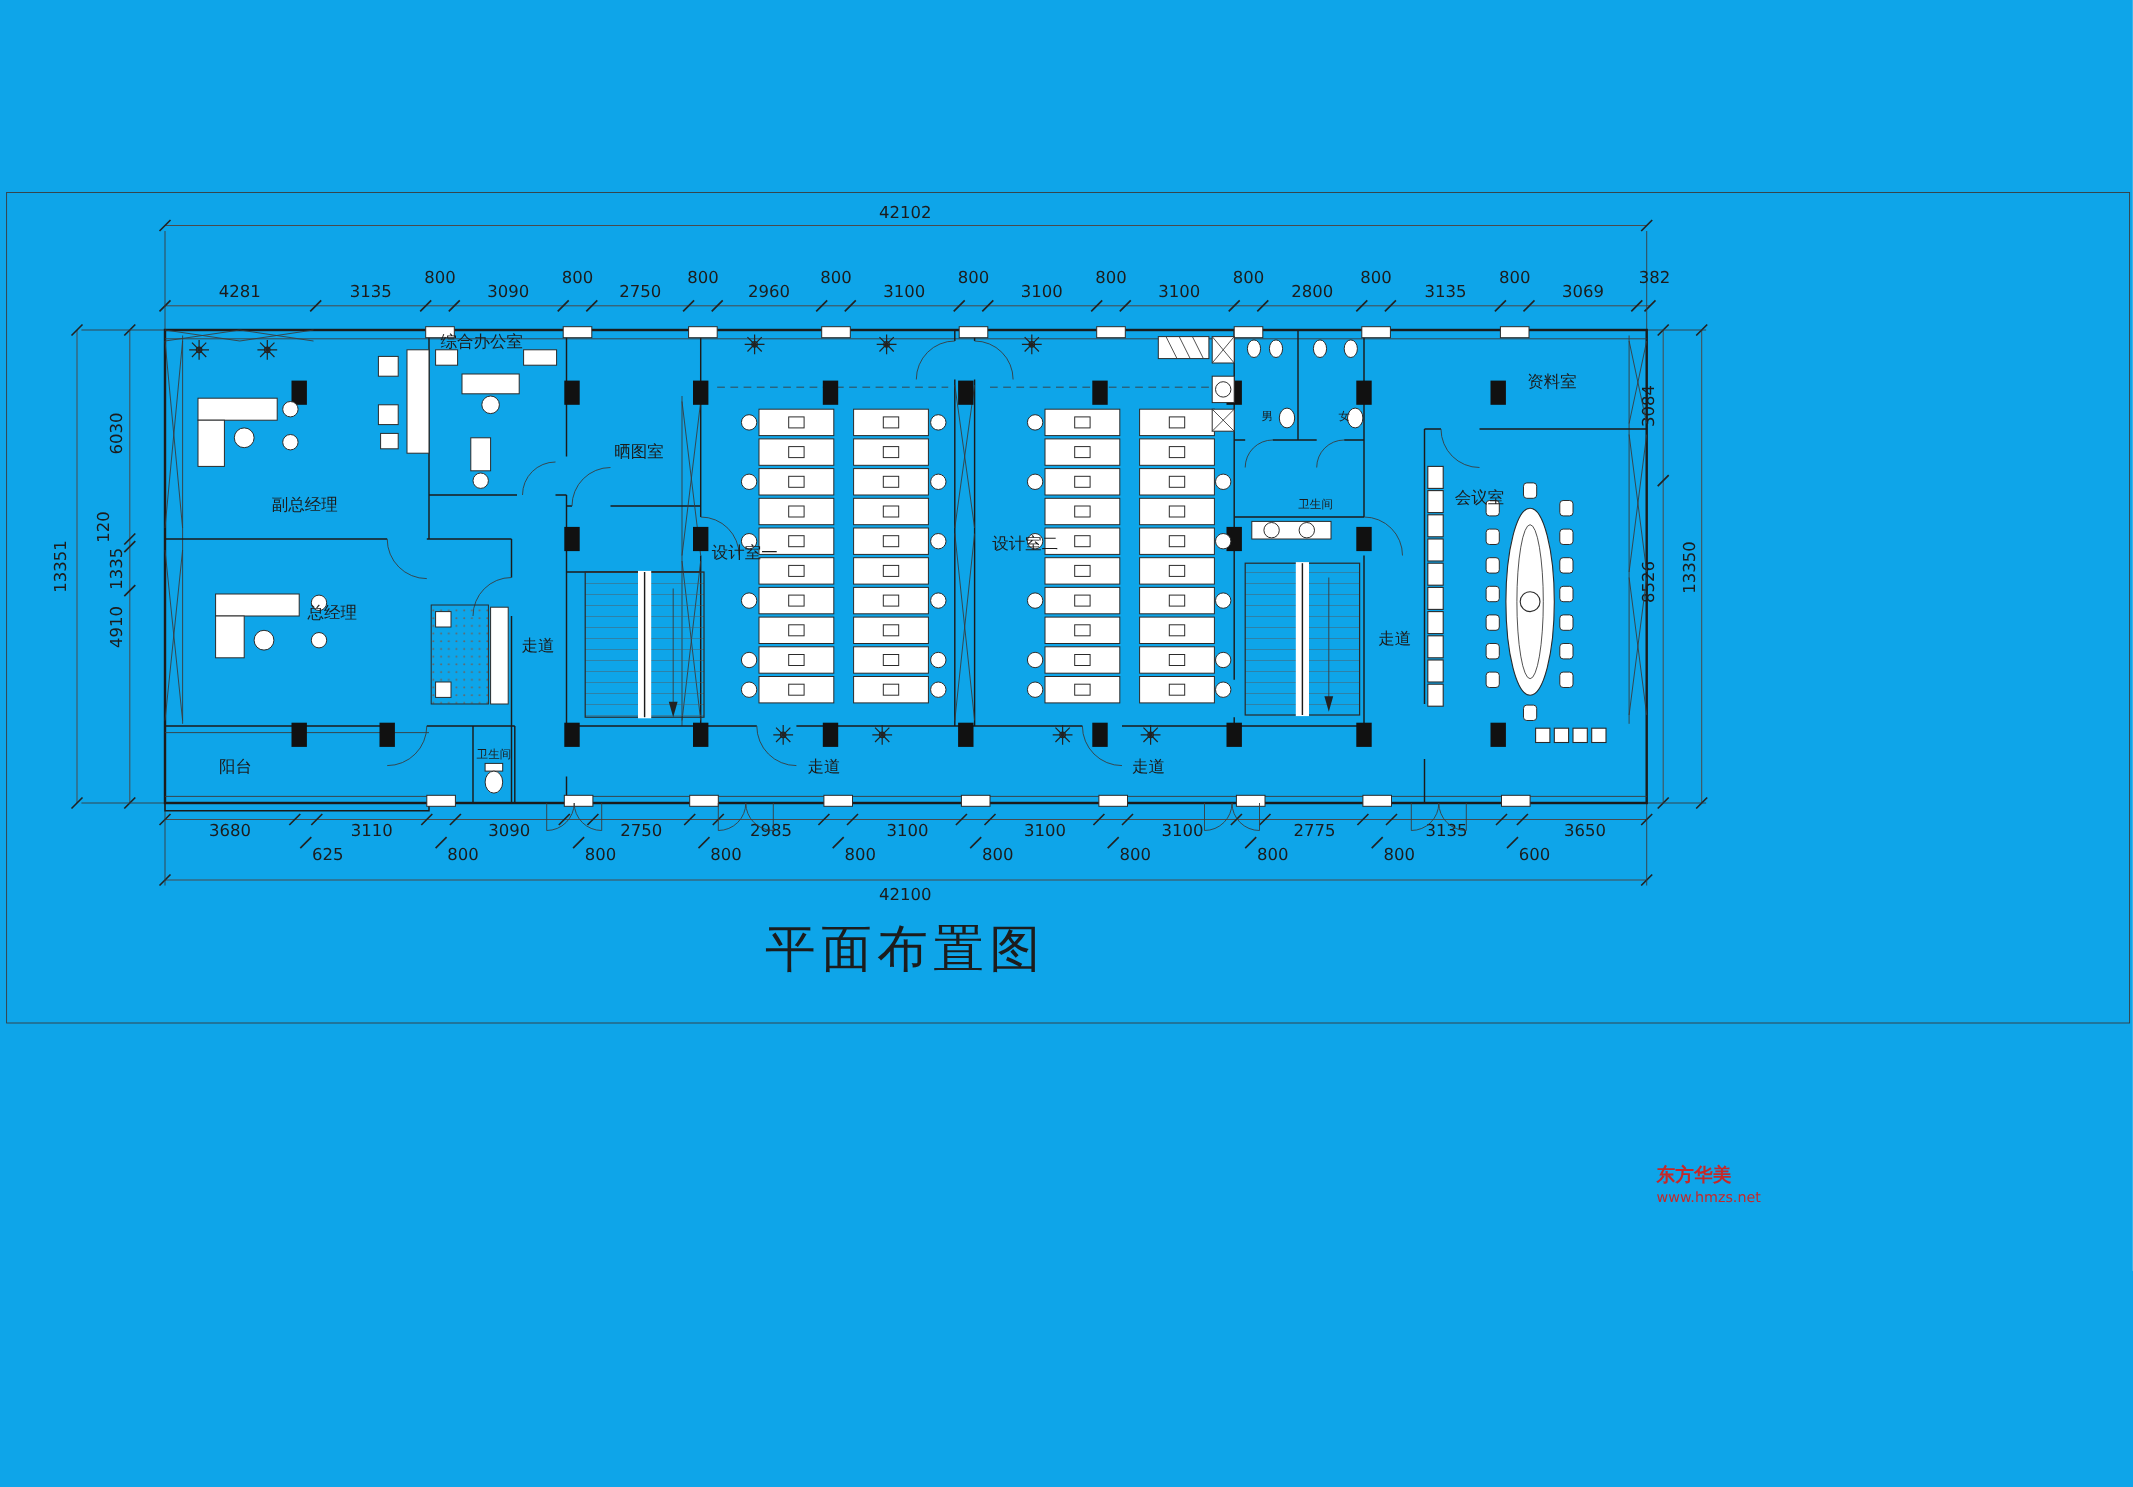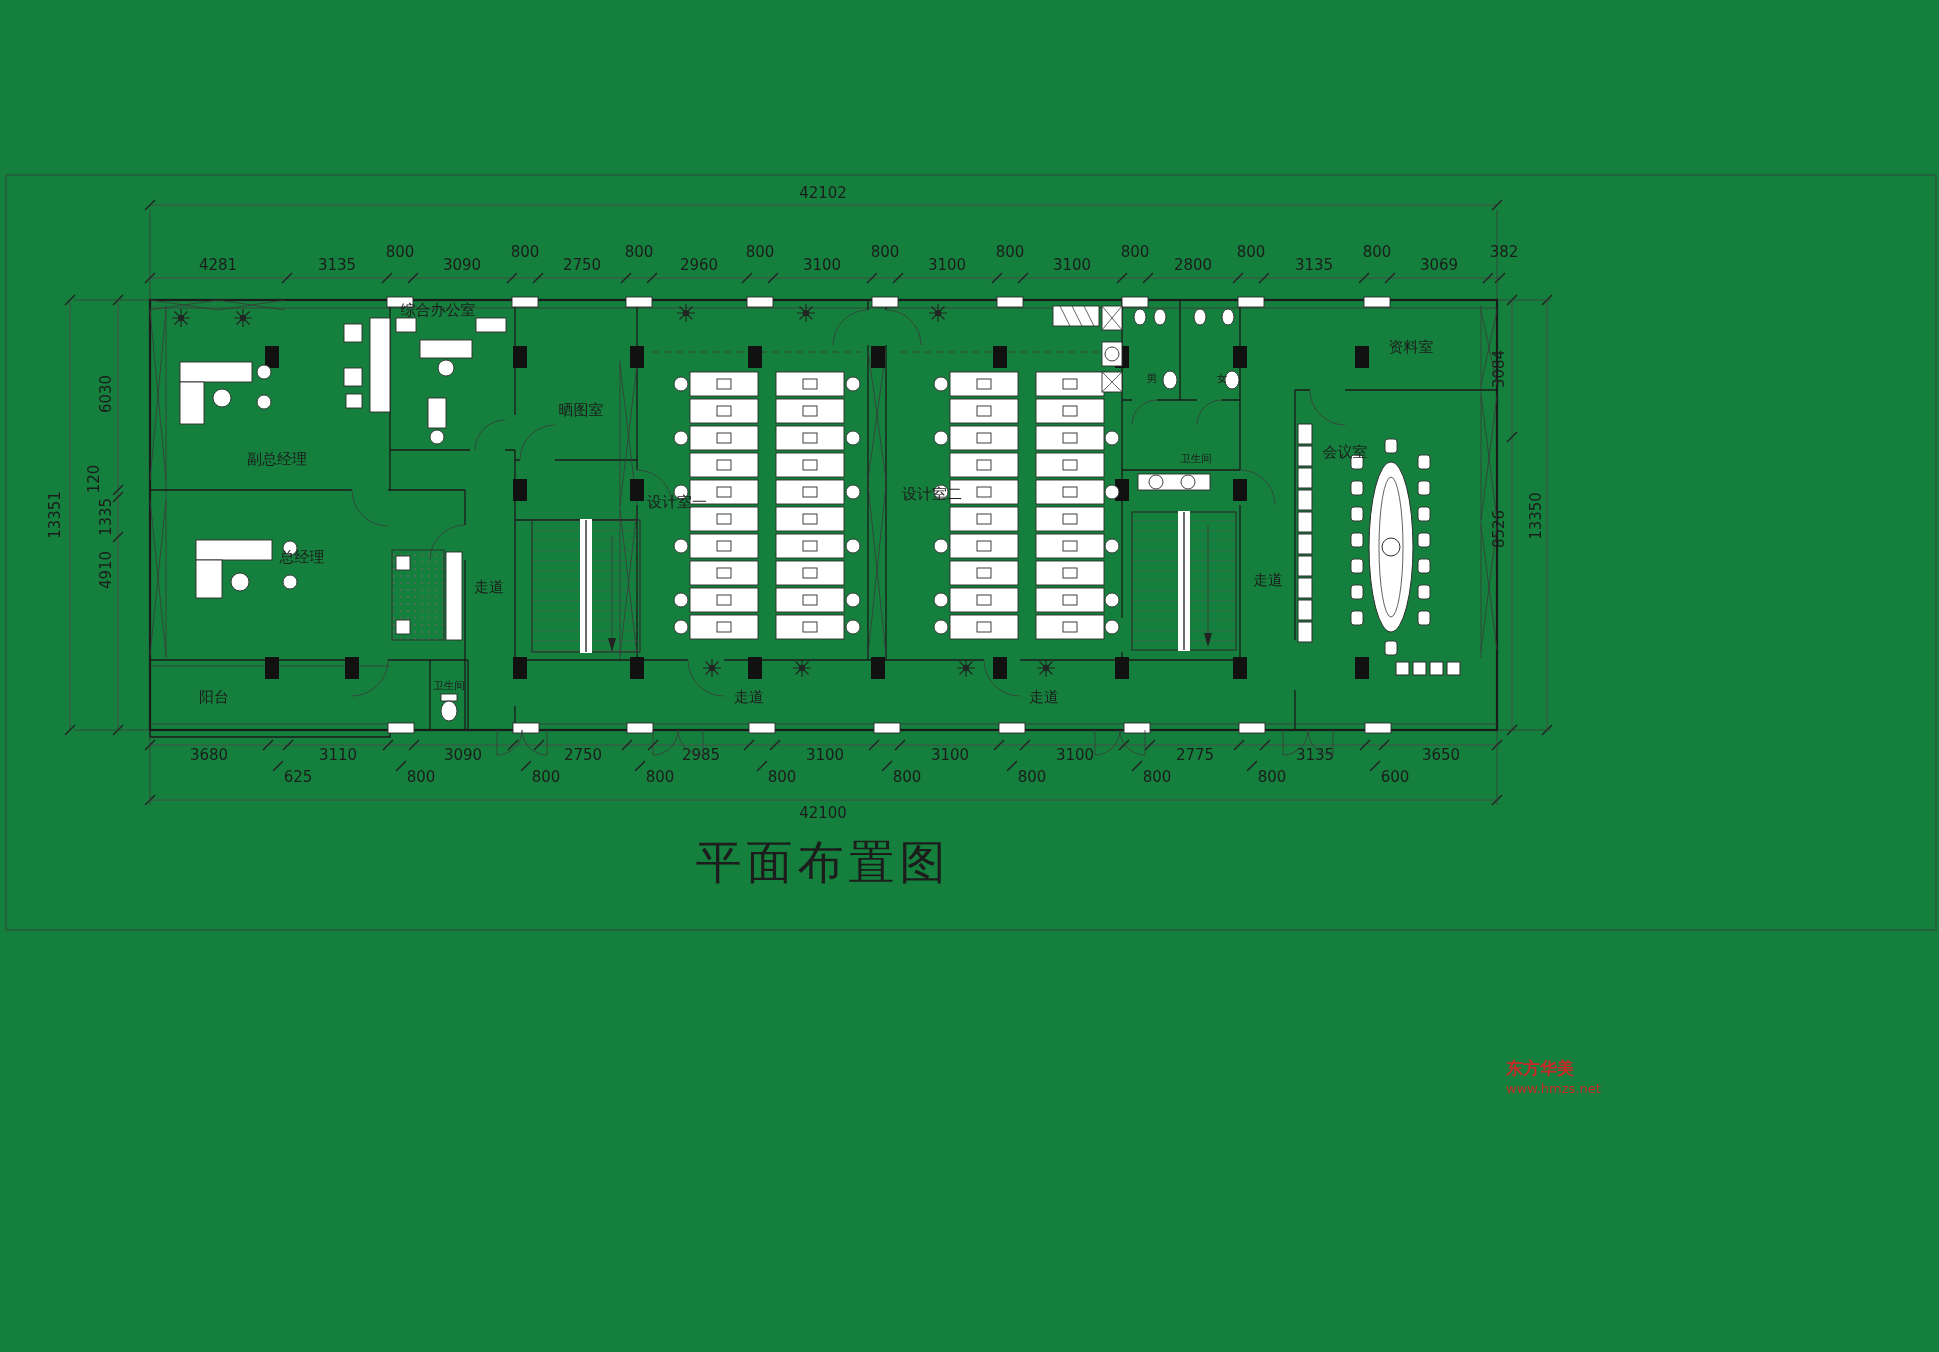--- a/index.html
+++ b/index.html
@@ -1,16 +1,16 @@
 <!DOCTYPE html>
 <html><head>
 <meta charset="utf-8">
 <style>
   html,body{margin:0;padding:0;background:#ffffff;}
-  .canvas{position:relative;width:1939px;height:1352px;background:#15803d;overflow:hidden;
+  .canvas{position:relative;width:1939px;height:1352px;background:#0ea5e9;overflow:hidden;
           font-family:"DejaVu Sans",sans-serif;}
   svg{position:absolute;left:0;top:0;}
   .w2{stroke:#1b1b1b;stroke-width:2.2;fill:none;}
   .w1{stroke:#1b1b1b;stroke-width:1.3;fill:none;}
   .t {stroke:#3a3a3a;stroke-width:0.8;fill:none;}
   .d {stroke:#4a4a4a;stroke-width:0.9;fill:none;}
   .dash{stroke-dasharray:7 5;}
   text{fill:#1c1c1c;}
   .dim{font:15px "DejaVu Sans",sans-serif;text-anchor:middle;}
   .room{font:15px "DejaVu Sans",sans-serif;text-anchor:middle;}

